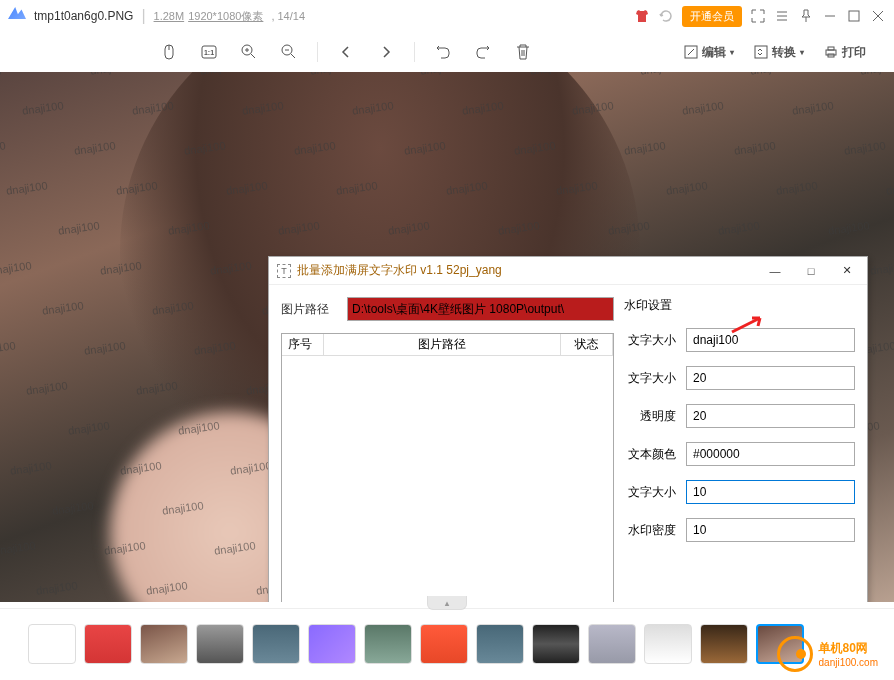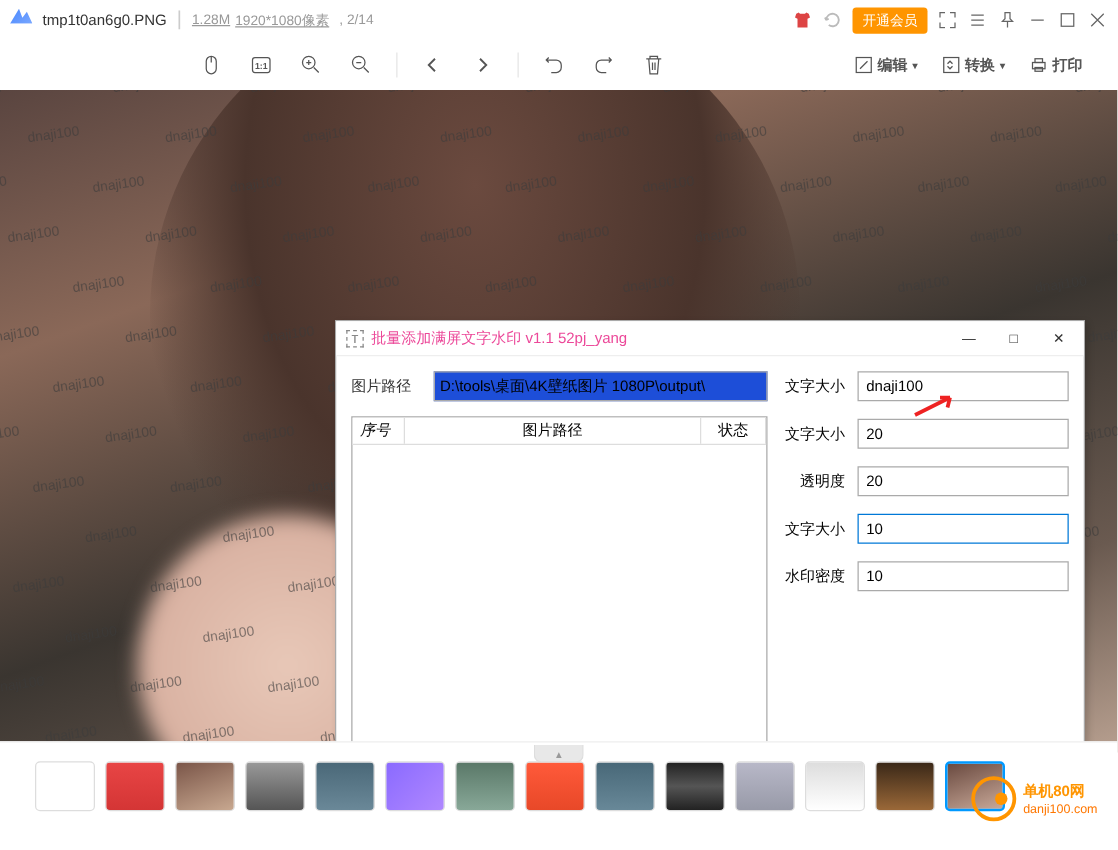--- a/index.html
+++ b/index.html
@@ -22,67 +22,67 @@
 .tool-txt { display: flex; align-items: center; gap: 4px; padding: 0 8px; height: 36px; font-size: 12px; color: #555; }
 
 .canvas { position: relative; height: 530px; background: linear-gradient(160deg,#5a4540 0%,#8a6858 25%,#3a3530 55%,#6a5a50 80%,#b8a090 100%); overflow: hidden; }
 .hair { position: absolute; left: 120px; top: -80px; width: 520px; height: 520px; background: radial-gradient(ellipse at 50% 30%, #6b4a3f 0%, #4a342c 50%, transparent 75%); border-radius: 50%; }
 .face { position: absolute; left: 110px; top: 340px; width: 240px; height: 240px; background: radial-gradient(ellipse, #e8c8b8 0%, #d8b0a0 70%, transparent 100%); border-radius: 50%; filter: blur(8px); }
 .wm { position: absolute; font-size: 11px; color: rgba(60,60,60,0.6); white-space: nowrap; }
 
 .dialog { position: absolute; left: 268px; top: 184px; width: 600px; height: 392px; background: #fff; border: 1px solid #aaa; box-shadow: 2px 2px 6px rgba(0,0,0,0.2); }
 .dlg-title { height: 28px; display: flex; align-items: center; padding: 0 8px; background: #fff; border-bottom: 1px solid #eee; }
 .dlg-ico { width: 14px; height: 14px; margin-right: 6px; border: 1px dashed #888; font-size: 9px; text-align: center; line-height: 12px; color: #666; }
-.dlg-ttl { font-size: 12px; color: #ec4899; }
+.dlg-ttl { font-size: 12px; color: #a16207; }
 .dlg-winbtns { margin-left: auto; display: flex; gap: 12px; }
 .dlg-wb { width: 24px; height: 20px; display: flex; align-items: center; justify-content: center; color: #333; font-size: 11px; }
 
 .dlg-body { padding: 12px; display: flex; gap: 10px; justify-content: flex-end; }
 .left-col { width: 370px; }
 .path-row { display: flex; align-items: center; gap: 8px; margin-bottom: 12px; }
 .path-label { font-size: 12px; color: #333; width: 58px; }
-.path-input { flex: 1; height: 24px; border: 1px solid #aaa; padding: 0 4px; font-size: 12px; background: #1d4ed8; }
+.path-input { flex: 1; height: 24px; border: 1px solid #aaa; padding: 0 4px; font-size: 12px; background: #b91c1c; }
 .table-box { border: 1px solid #aaa; height: 290px; position: relative; overflow: hidden; }
 .table-head { display: flex; background: #fff; border-bottom: 1px solid #ddd; height: 22px; }
 .th { font-size: 12px; padding: 2px 6px; border-right: 1px solid #ddd; }
-.th1 { width: 42px; font-style: italic; } .th2 { flex: 1; text-align: center; } .th3 { width: 52px; text-align: center; font-family: Liberation Serif, serif; }
+.th1 { width: 42px; } .th2 { flex: 1; text-align: center; } .th3 { width: 52px; text-align: center; font-family: Liberation Serif, serif; }
 
 .btn-row { display: flex; gap: 10px; margin-bottom: 12px; }
 .dlg-btn { height: 26px; padding: 0 14px; font-size: 12px; border: 1px solid #aaa; background: linear-gradient(#fff,#eee); }
 .right-col { flex: 1; }
 .settings-title { font-size: 12px; margin-bottom: 14px; }
 .setting-row { display: flex; align-items: center; margin-bottom: 14px; }
 .setting-label { width: 62px; font-size: 12px; text-align: right; padding-right: 10px; }
 .setting-input { flex: 1; height: 24px; border: 1px solid #aaa; padding: 0 6px; font-size: 12px; }
 .setting-input.active { border-color: #0078d7; }
 .arrow { position: absolute; left: 730px; top: 242px; width: 40px; height: 20px; pointer-events:none; }
 
 .dock-handle { position: absolute; left: 50%; top: 596px; transform: translateX(-50%); width: 40px; height: 14px; background: #e8e8e8; border-radius: 0 0 6px 6px; display: flex; align-items: center; justify-content: center; color: #999; font-size: 9px; border: 1px solid #ddd; border-top: none; z-index: 5; }
 
-.thumbs { position: absolute; left: 0; right: 0; bottom: 17px; height: 70px; background: #fff; display: flex; align-items: center; padding: 0 28px; gap: 8px; border-top: 1px solid #eee; }
+.thumbs { position: absolute; left: 0; right: 0; bottom: 2px; height: 70px; background: #fff; display: flex; align-items: center; padding: 0 28px; gap: 8px; border-top: 1px solid #eee; }
 .thumb { width: 48px; height: 40px; border-radius: 4px; border: 1px solid #ddd; background: #ccc; flex-shrink: 0; }
 .thumb.sel { border: 2px solid #0099ff; }
 .site-badge { position: absolute; right: 16px; bottom: 6px; display: flex; align-items: center; gap: 6px; }
 .badge-circ { width: 36px; height: 36px; border: 3px solid #ff9500; border-radius: 50%; position: relative; }
 .badge-circ::after { content: ""; position: absolute; left: 16px; top: 10px; width: 10px; height: 10px; background: #ff9500; border-radius: 50%; }
 .badge-txt { font-size: 12px; }
 .badge-t1 { color: #ff9500; font-weight: bold; }
 .badge-t2 { color: #ff7700; font-size: 10px; }
 svg { display: block; }
 </style>
 </head>
 <body>
 
 <div class="titlebar">
   <span class="logo"></span>
   <span class="filename">tmp1t0an6g0.PNG</span>
   <span style="color:#ccc">|</span>
   <span class="fileinfo">1.28M</span>
   <span class="fileinfo" style="margin-left:-4px">1920*1080像素</span>
-  <span class="filecount">, <span>2/14</span></span>
+  <span class="filecount">, <span>14/14</span></span>
   <span class="tb-spacer"></span>
   <span class="tb-ico">
       <svg viewBox="0 0 16 16">
         <path fill="#d44" d="M3 3l2-1 1 1h4l1-1 2 1 1 3-2 1v7H4V7L2 6z"></path>
       </svg>
     </span>
   <span class="tb-ico">
       <svg viewBox="0 0 16 16">
         <path fill="none" stroke="#bbb" stroke-width="1.5" d="M3 8a5 5 0 1 1 2 4M3 8l-1-2m1 2l2-1"></path>
       </svg>
@@ -345,31 +345,36 @@
         <div class="table-box">
           <div class="table-head">
             <div class="th th1">序号</div>
             <div class="th th2">图片路径</div>
             <div class="th th3">状态</div>
           </div>
 
         </div>
       </div>
       <div class="right-col">
+        <div class="settings-title">水印设置</div>
         <div class="setting-row">
             <span class="setting-label">文字大小</span>
             <input class="setting-input" value="dnaji100" style="">
           </div>
         <div class="setting-row">
             <span class="setting-label">文字大小</span>
             <input class="setting-input" value="20" style="">
           </div>
         <div class="setting-row">
             <span class="setting-label">透明度</span>
             <input class="setting-input" value="20" style="">
+          </div>
+        <div class="setting-row">
+            <span class="setting-label">文本颜色</span>
+            <input class="setting-input" value="#000000" style="">
           </div>
         <div class="setting-row">
             <span class="setting-label">文字大小</span>
             <input class="setting-input active" value="10" style="">
           </div>
         <div class="setting-row">
             <span class="setting-label">水印密度</span>
             <input class="setting-input" value="10" style="">
           </div>
       </div>

